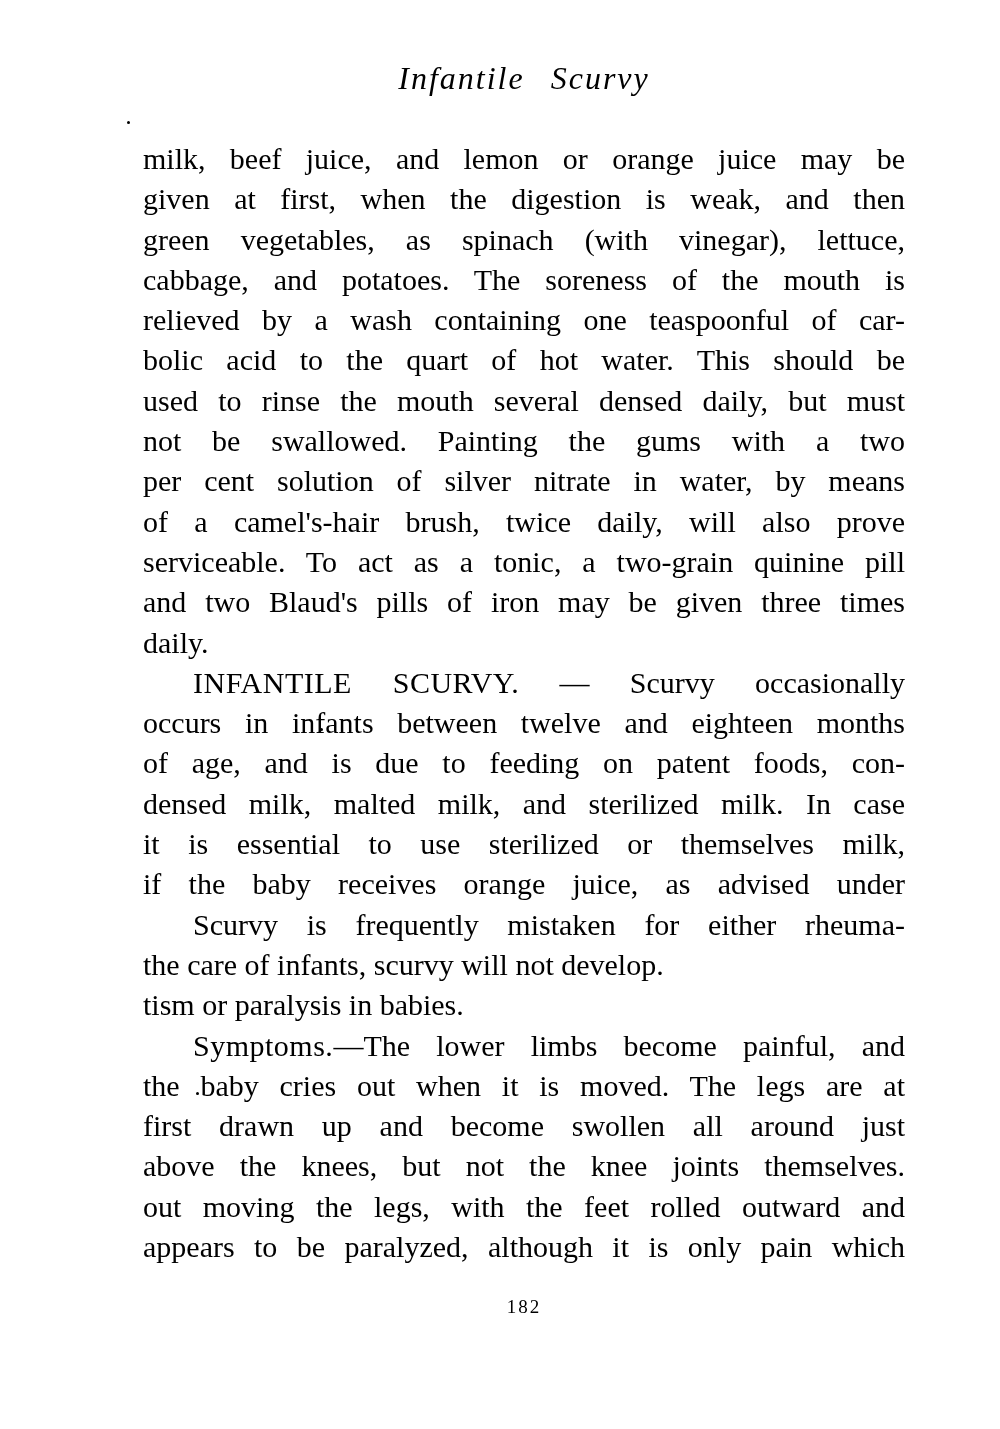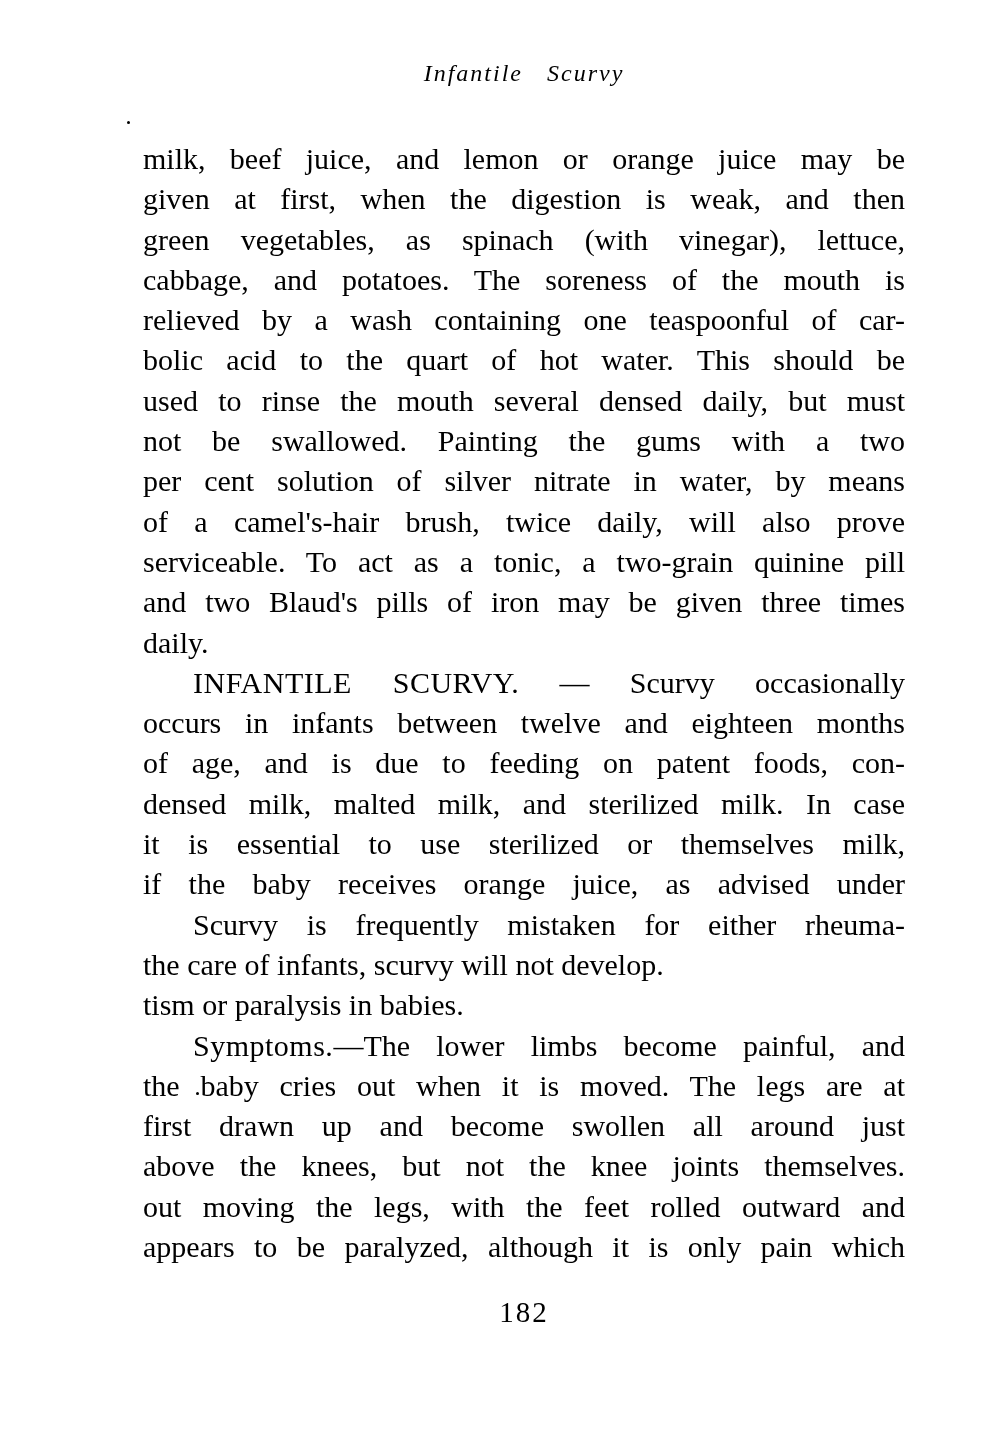--- a/index.html
+++ b/index.html
@@ -12,21 +12,21 @@
     font-family: "Liberation Serif", serif;
     overflow: hidden;
   }
   .running-head {
     position: absolute;
     top: 60px;
     left: 143px;
     width: 762px;
     text-align: center;
     font-style: italic;
-    font-size: 24px;
+    font-size: 32px;
     letter-spacing: 2px;
     word-spacing: 16px;
   }
   .body-lines {
     position: absolute;
     top: 127px;
     left: 143px;
     width: 762px;
     font-size: 30px;
     line-height: 40.3px;
@@ -39,21 +39,21 @@
   }
   .line.para-end { text-align-last: left; }
   .line.indent { text-indent: 50px; }
   .line b { font-weight: normal; letter-spacing: 0.5px; }
   .page-number {
     position: absolute;
     top: 1296px;
     left: 143px;
     width: 762px;
     text-align: center;
-    font-size: 29px;
+    font-size: 19px;
     letter-spacing: 2px;
   }
   .speckle {
     position: absolute;
     background: #000;
     border-radius: 50%;
     width: 3px;
     height: 3px;
   }
 </style>

